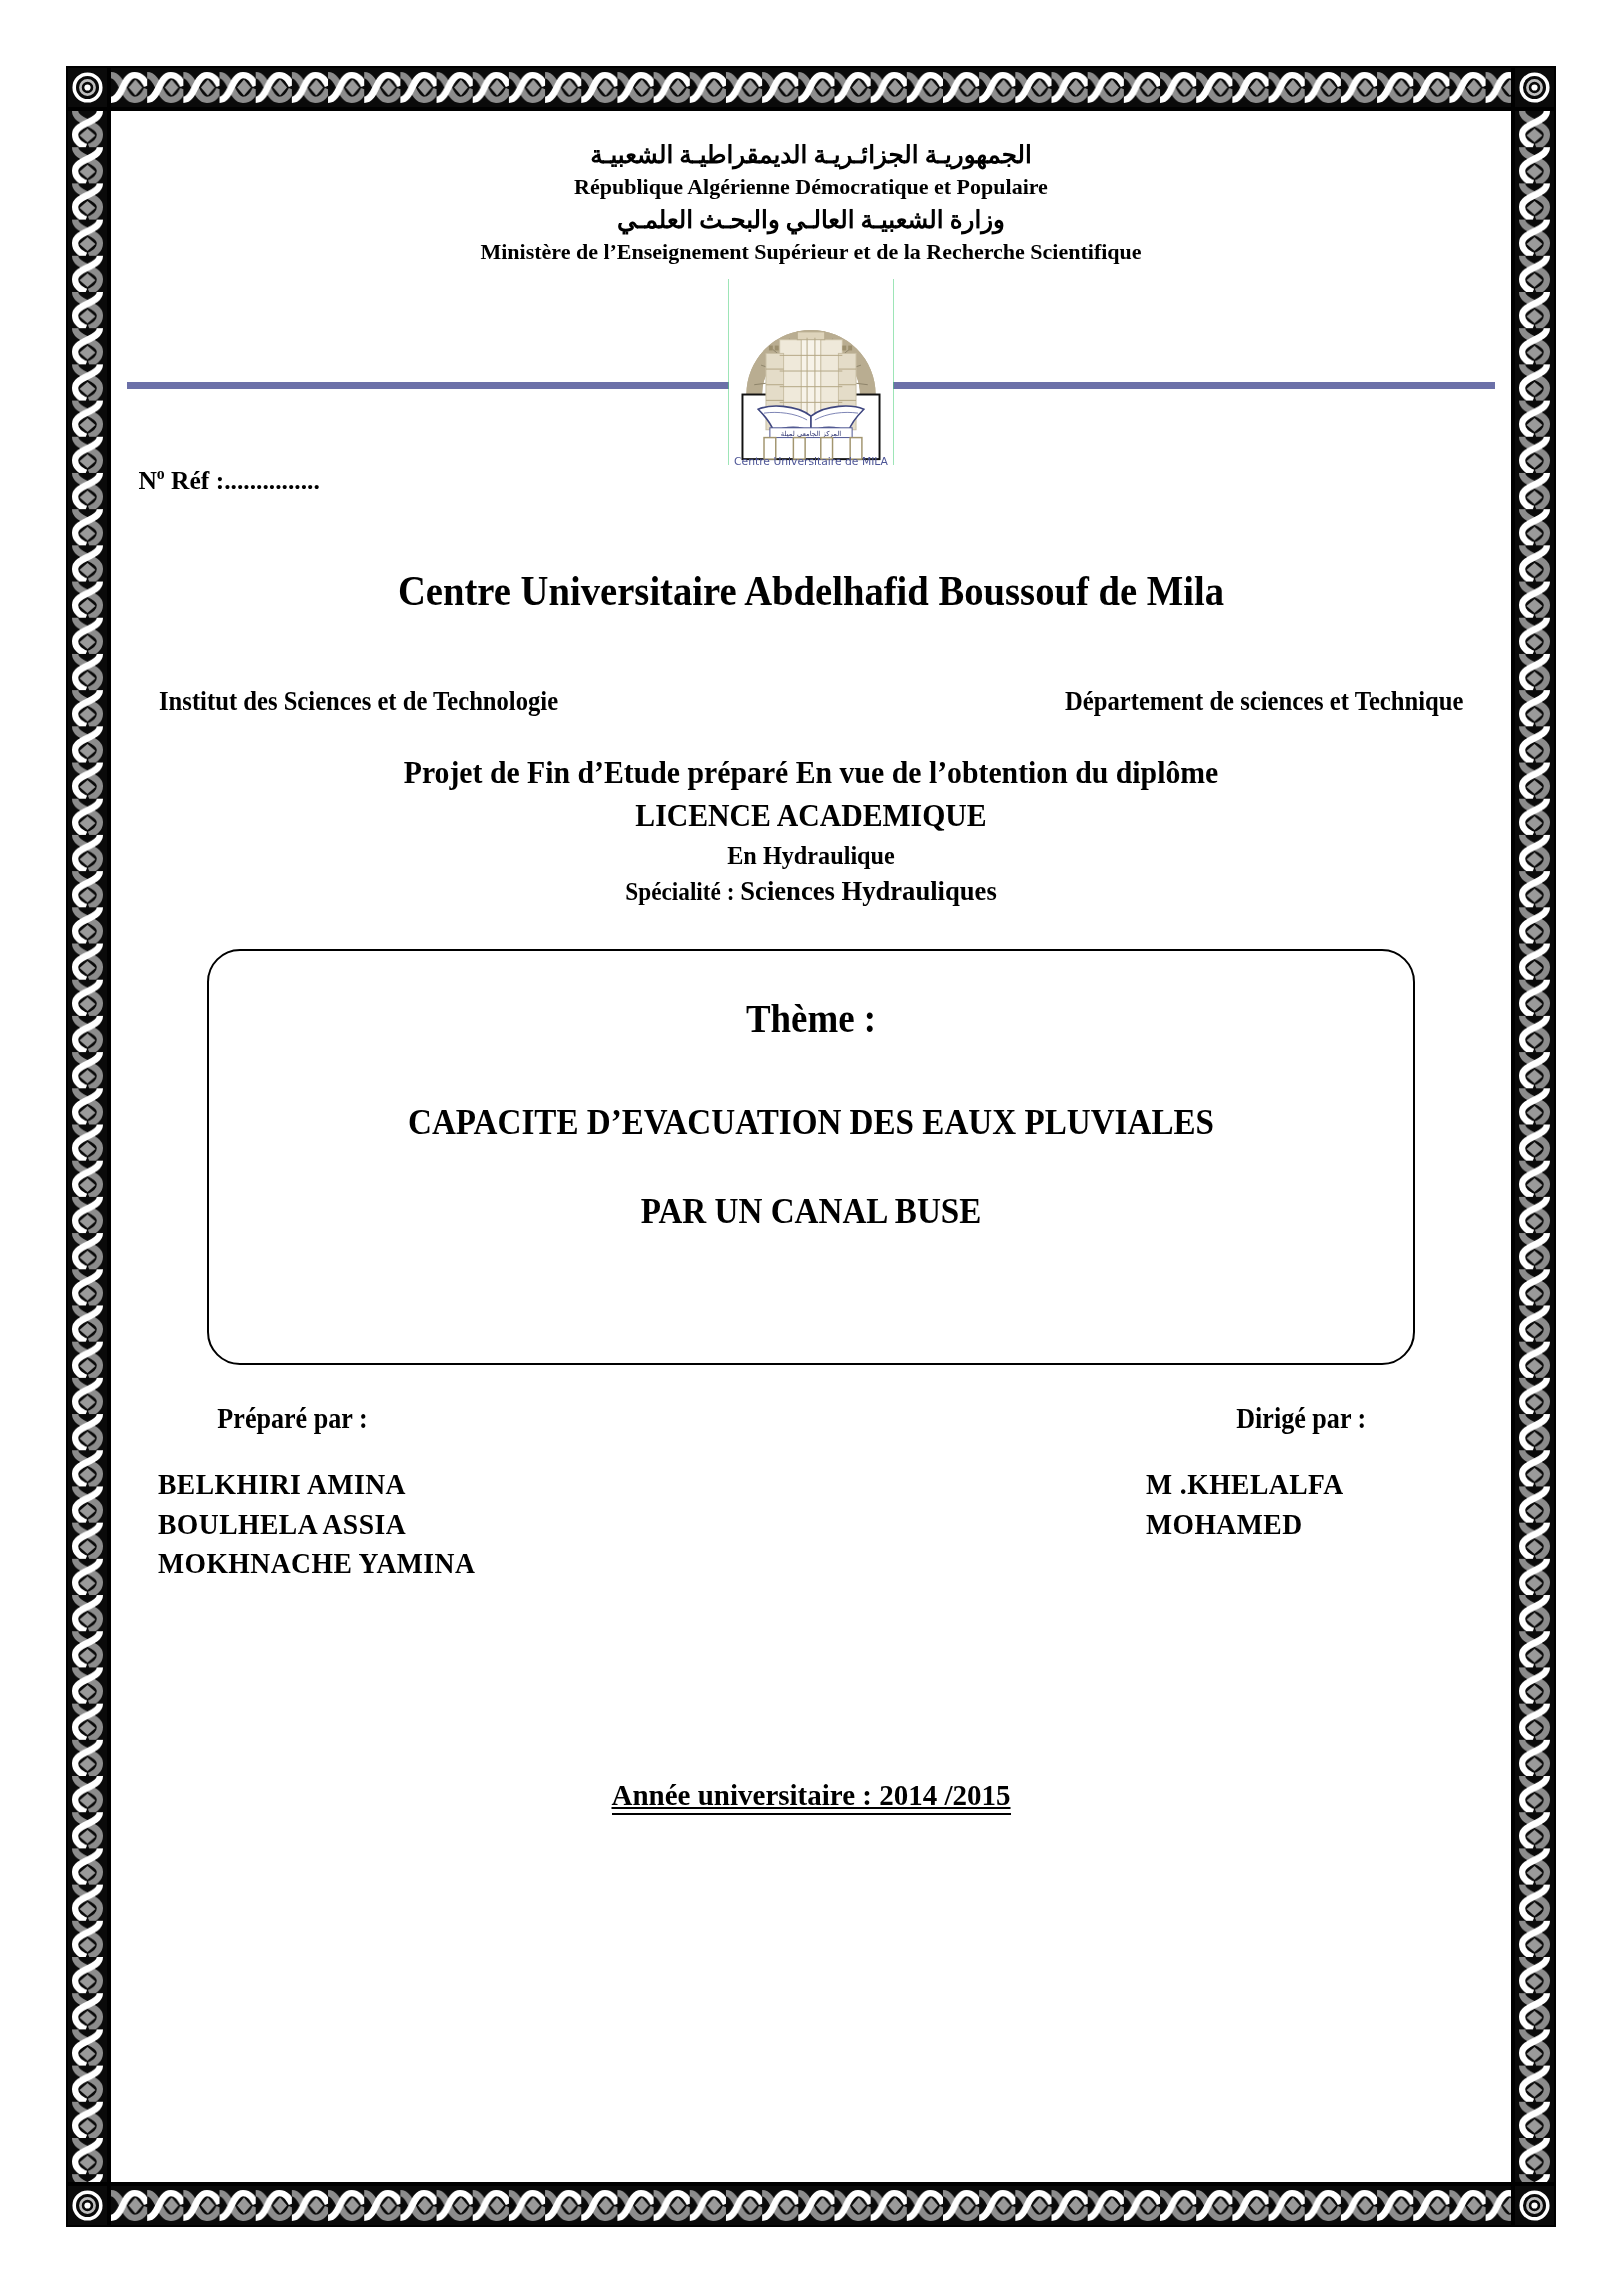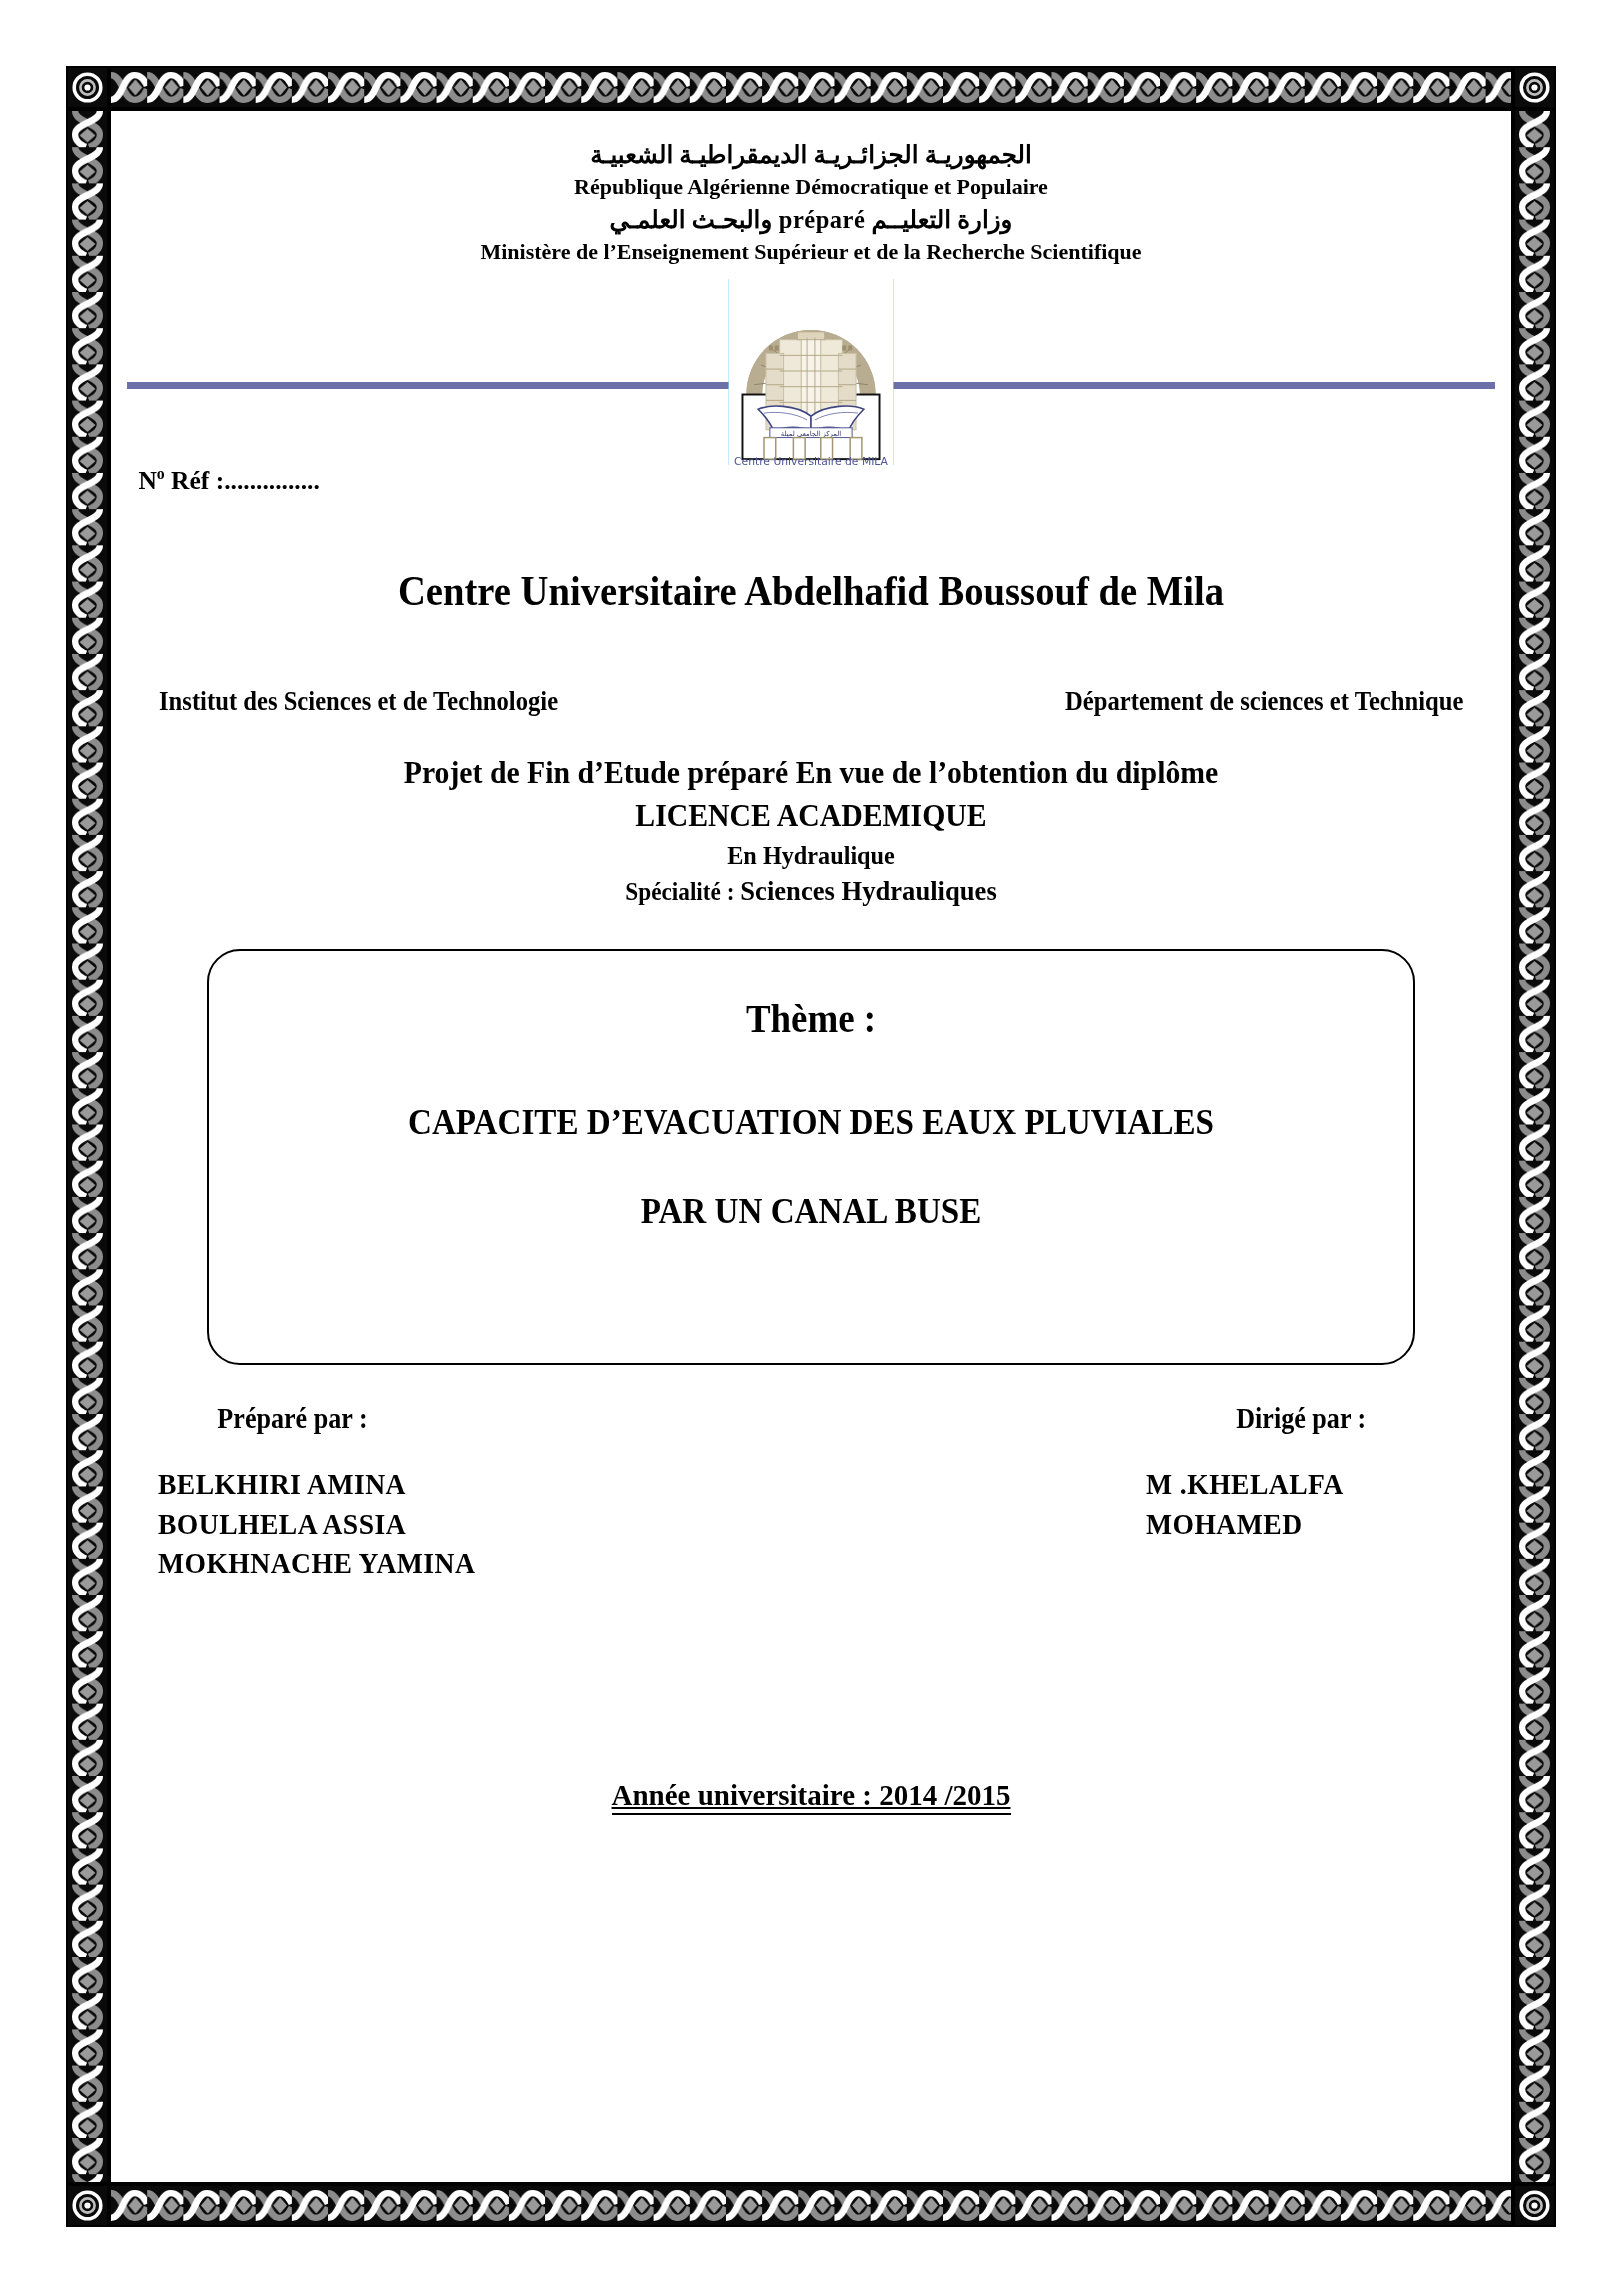--- a/index.html
+++ b/index.html
@@ -118,21 +118,21 @@
     background: #6b70a8;
   }
   .logo {
     position: absolute;
     left: 50%;
     transform: translateX(-50%);
     top: 0;
     width: 165px;
     height: 186px;
     z-index: 3;
-    background: #7dd3fc;
+    background: #22c55e;
   }
   .logo svg { display: block; width: 100%; height: 100%; }
 
   .ref {
     margin-top: -57px;
     margin-left: 27.4px;
     font-size: 25.5px;
     font-weight: bold;
     position: relative;
     z-index: 4;
@@ -338,21 +338,21 @@
     </div>
   </div>
 
   <div class="inner-rule"></div>
 
   <div class="content">
 
     <div class="hdr hdr-block">
       <div class="ar">الجمهوريـة الجزائـريـة الديمقراطيـة الشعبيـة</div>
       <div class="fr">République Algérienne Démocratique et Populaire</div>
-      <div class="ar">وزارة التعليــم préparé والبحـث العلمـي</div>
+      <div class="ar">وزارة الشعبيـة العالـي والبحـث العلمـي</div>
       <div class="fr">Ministère de l’Enseignement Supérieur et de la Recherche Scientifique</div>
     </div>
 
     <div class="logo-zone">
       <div class="rule-line"></div>
       <div class="logo">
         <svg viewBox="0 0 168 190">
           <rect x="0" y="0" width="168" height="190" fill="#ffffff"></rect>
 
           <path d="M18,118 A66,66 0 0 1 150,118 L134,118 A50,50 0 0 0 34,118 Z" fill="#b9ad91" stroke="#8f8straight"></path>

